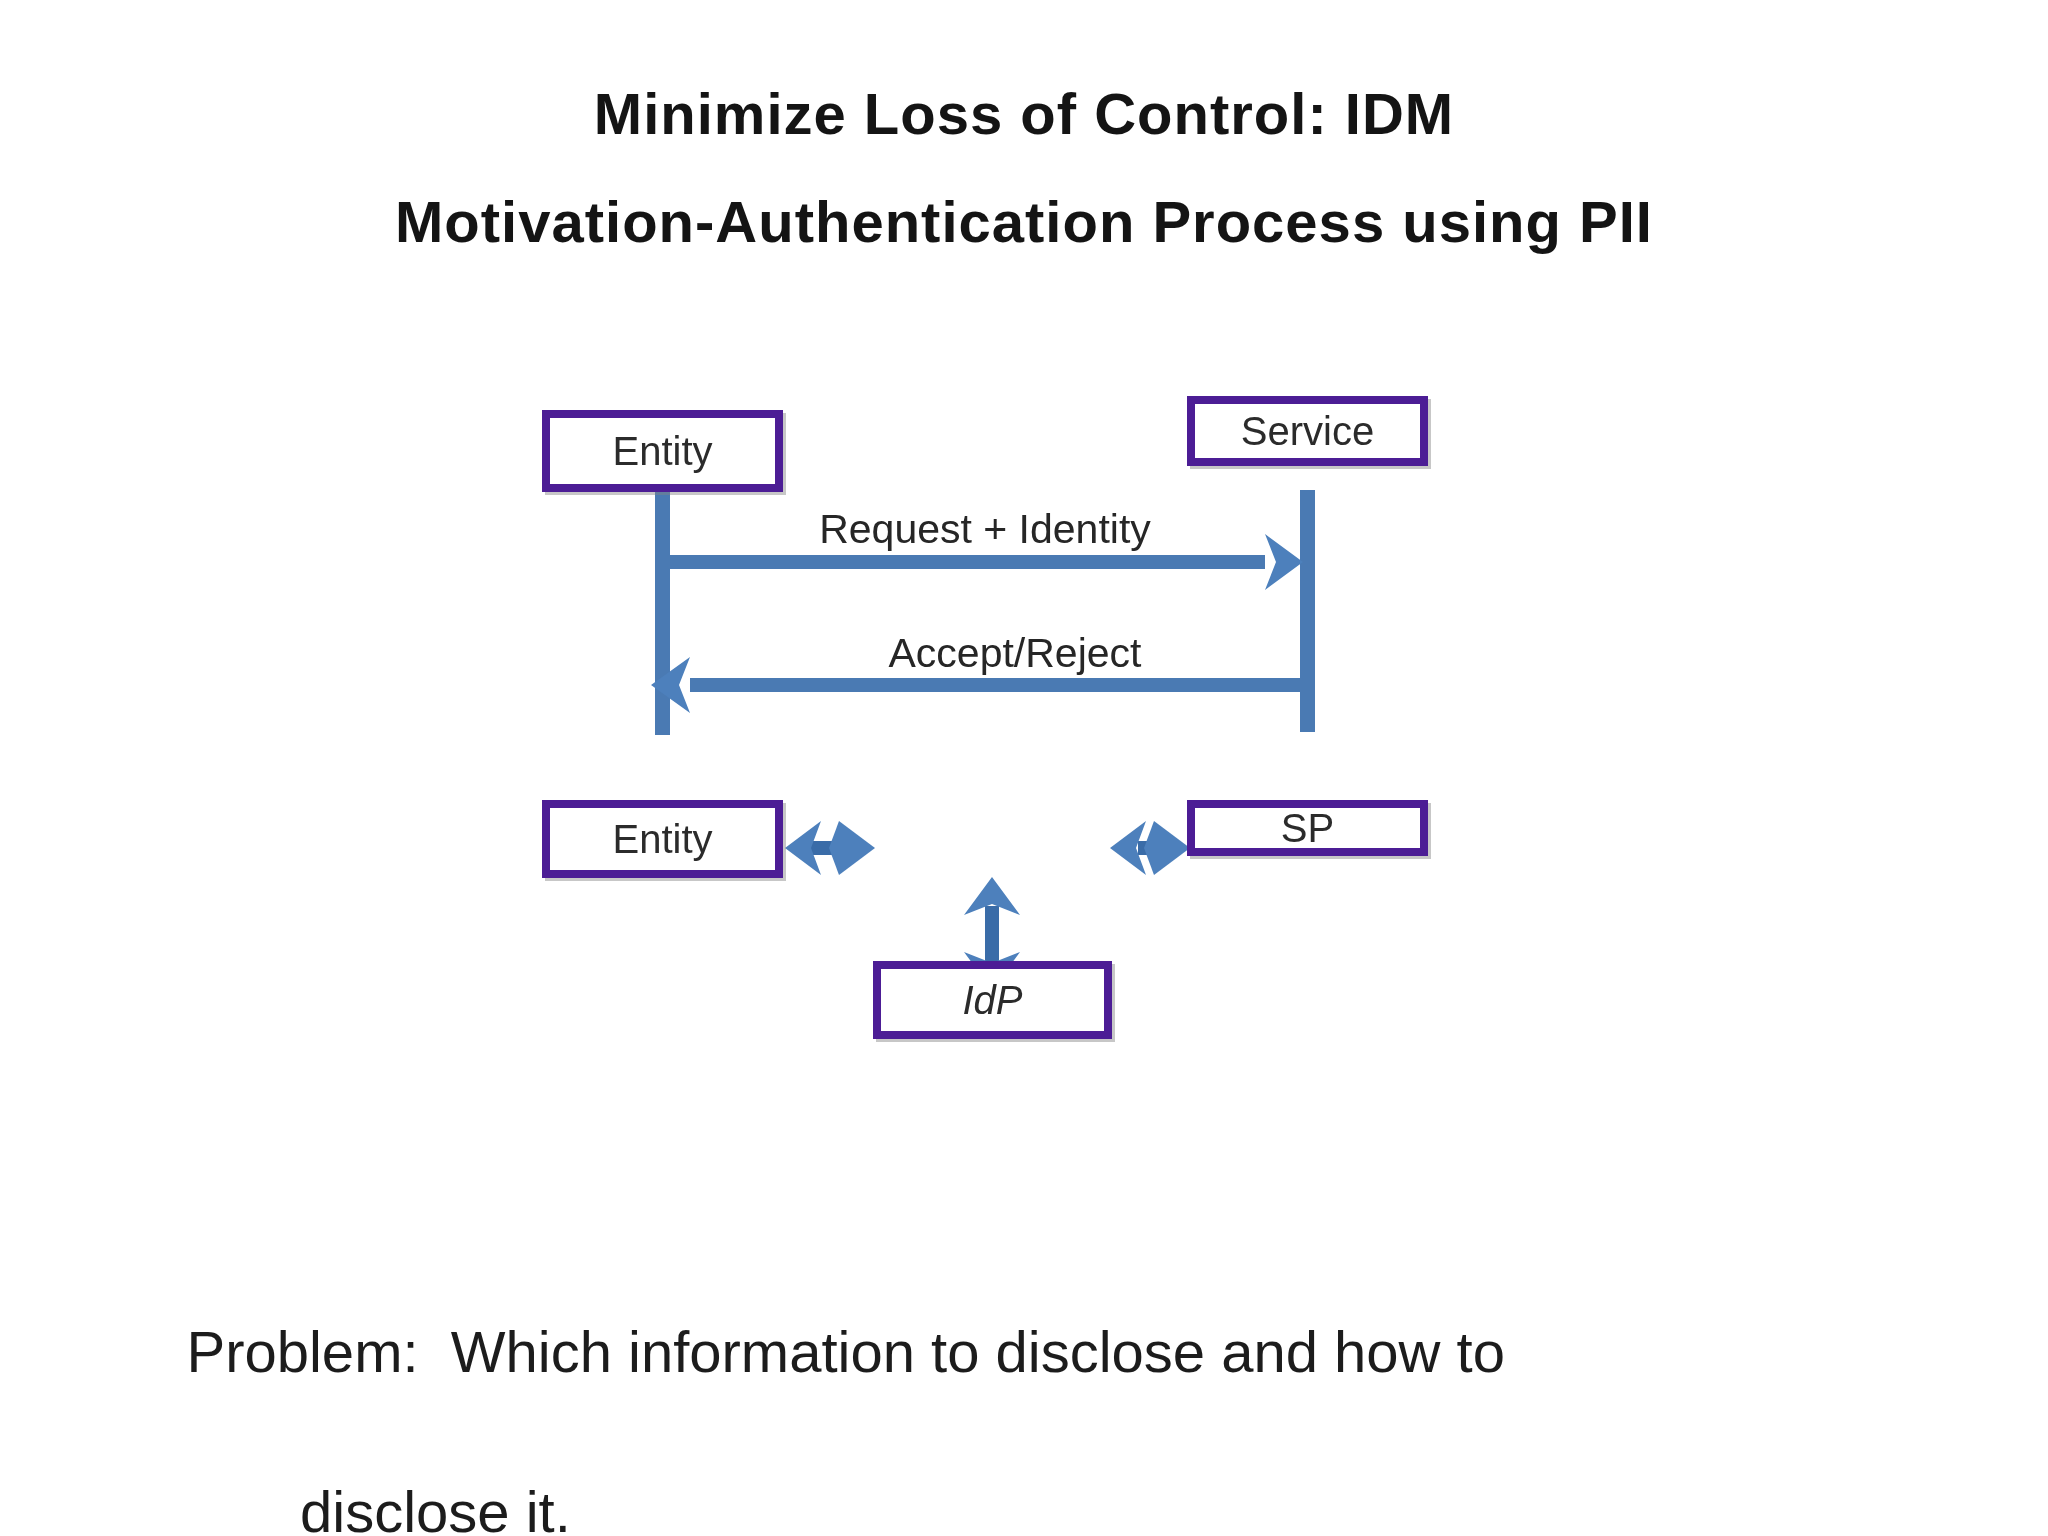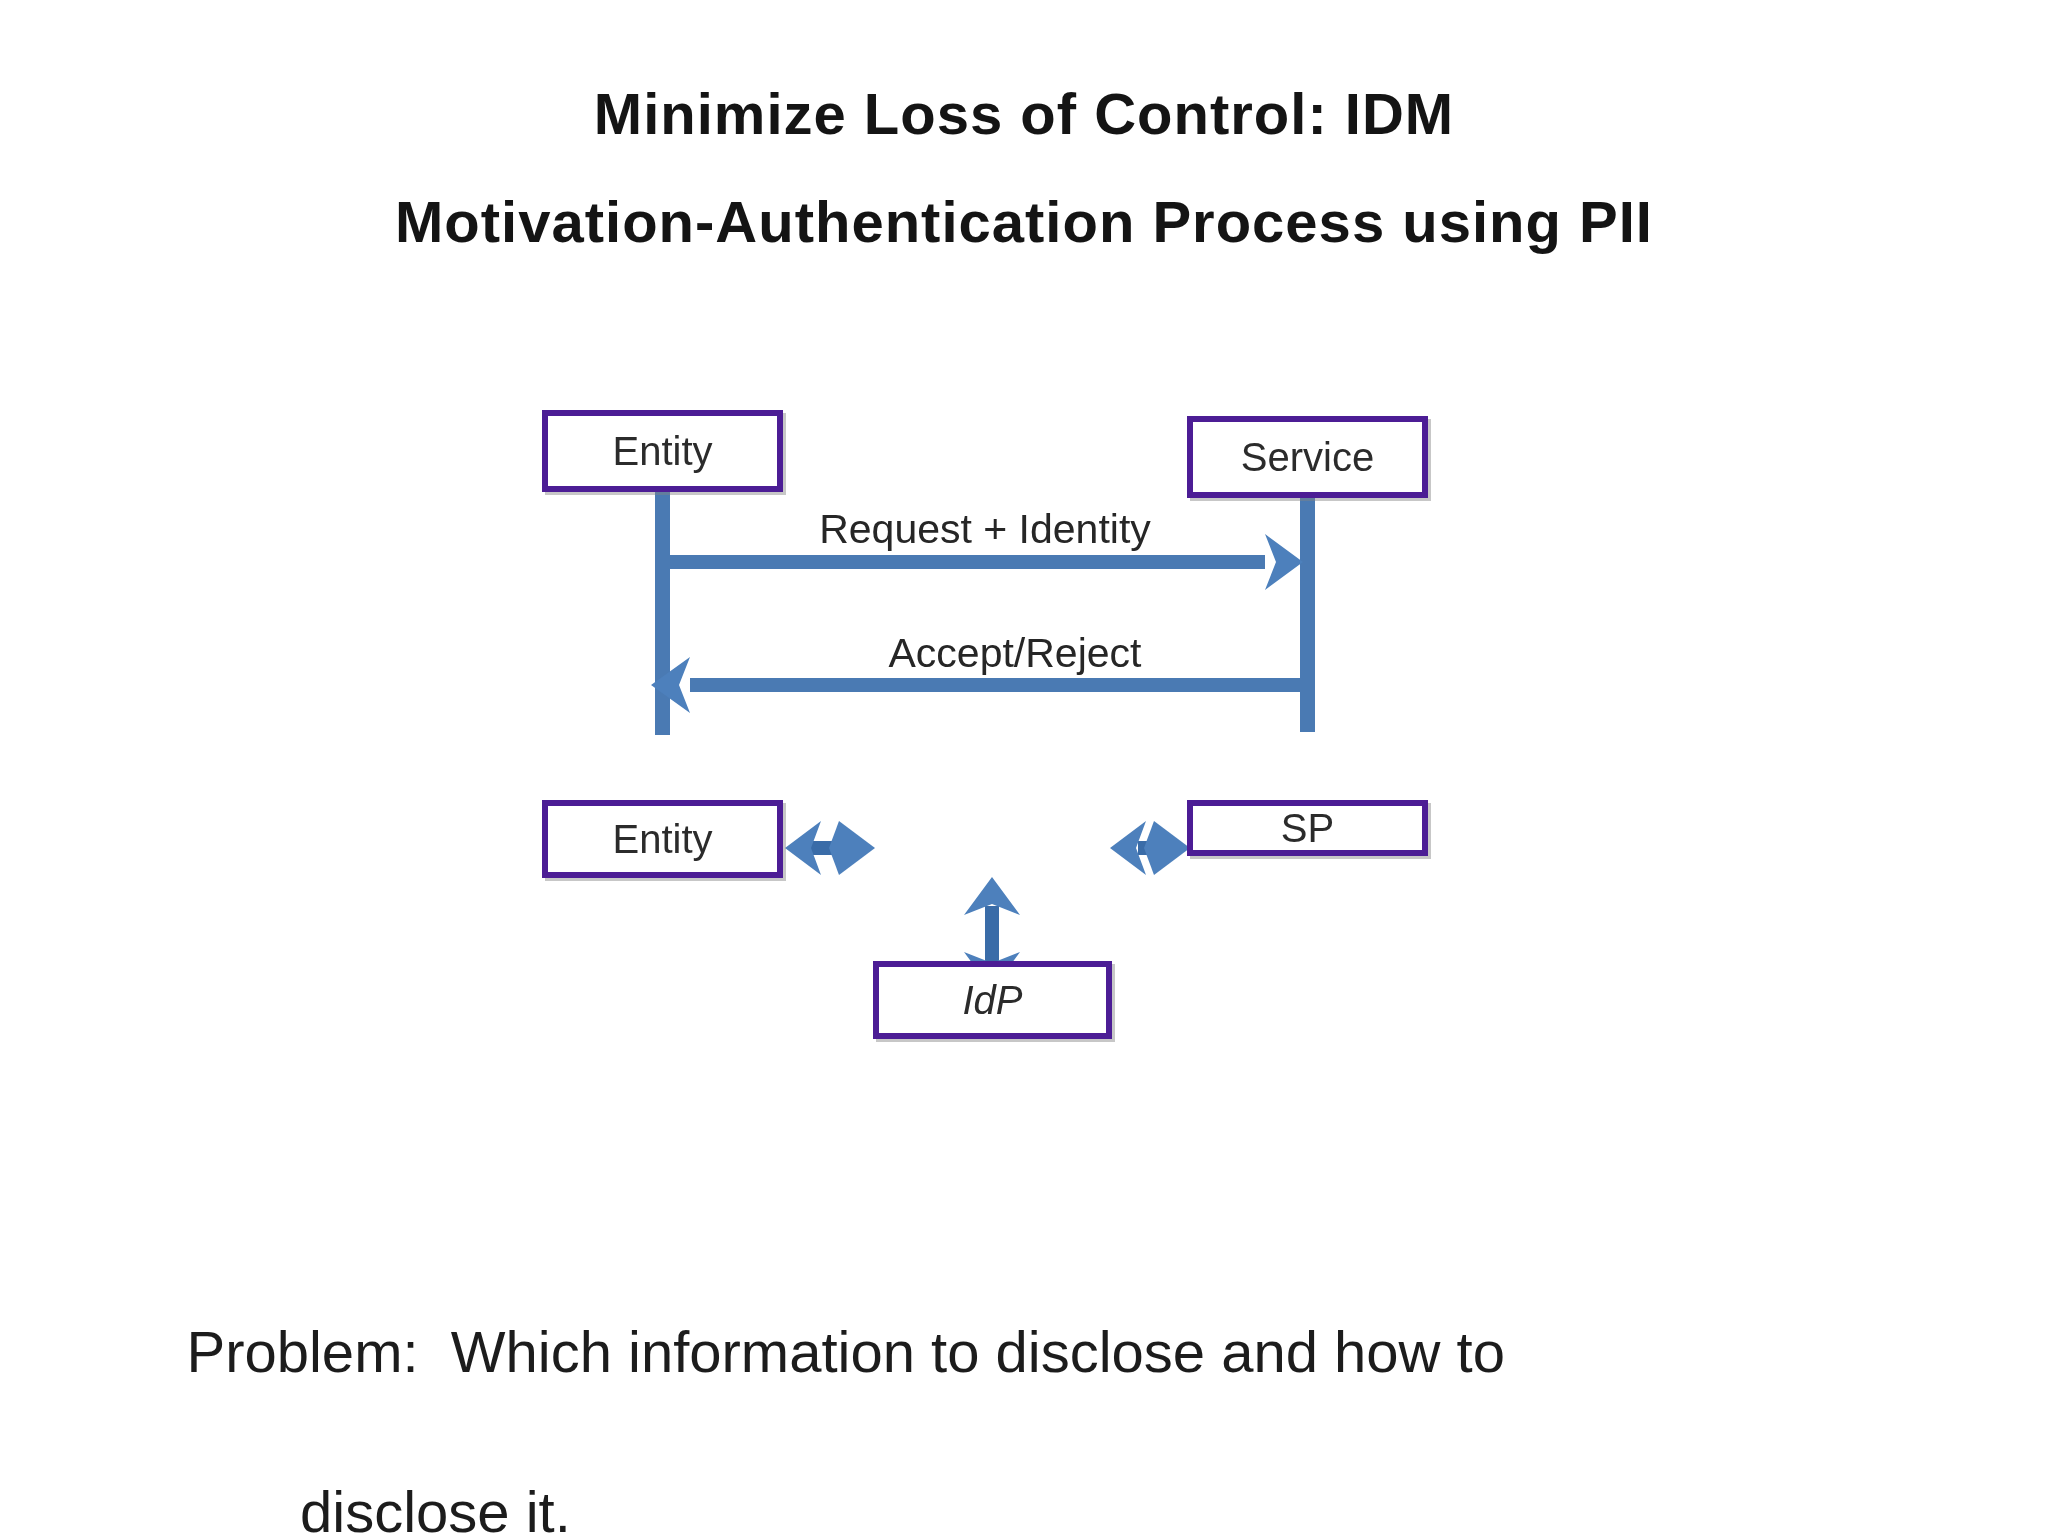--- a/index.html
+++ b/index.html
@@ -19,28 +19,28 @@
     line-height:108px;
     letter-spacing:1px;
     color:#141414;
   }
   .title span{display:block;white-space:nowrap;}
   
   .node{
     position:absolute;
     box-sizing:border-box;
     background:#ffffff;
-    border:6px solid #4c1d95;
+    border:8px solid #4c1d95;
     box-shadow:3px 3px 0 rgba(130,130,130,0.45);
     display:flex;align-items:center;justify-content:center;
     font-size:40px;
     color:#2b2b2b;
   }
   .node-entity-top {left:542px; top:410px; width:241px; height:82px;}
-  .node-service    {left:1187px;top:416px; width:241px; height:82px;}
+  .node-service    {left:1187px;top:396px; width:241px; height:70px;}
   .node-entity-low {left:542px; top:800px; width:241px; height:78px;}
   .node-idm        {left:873px; top:800px; width:239px; height:78px;}
   .node-sp         {left:1187px;top:800px; width:241px; height:56px;}
   .node-idp        {left:873px; top:961px; width:239px; height:78px;font-style:italic;}
   
   .msg-label{
     position:absolute;
     width:660px;
     text-align:center;
     font-size:41px;

